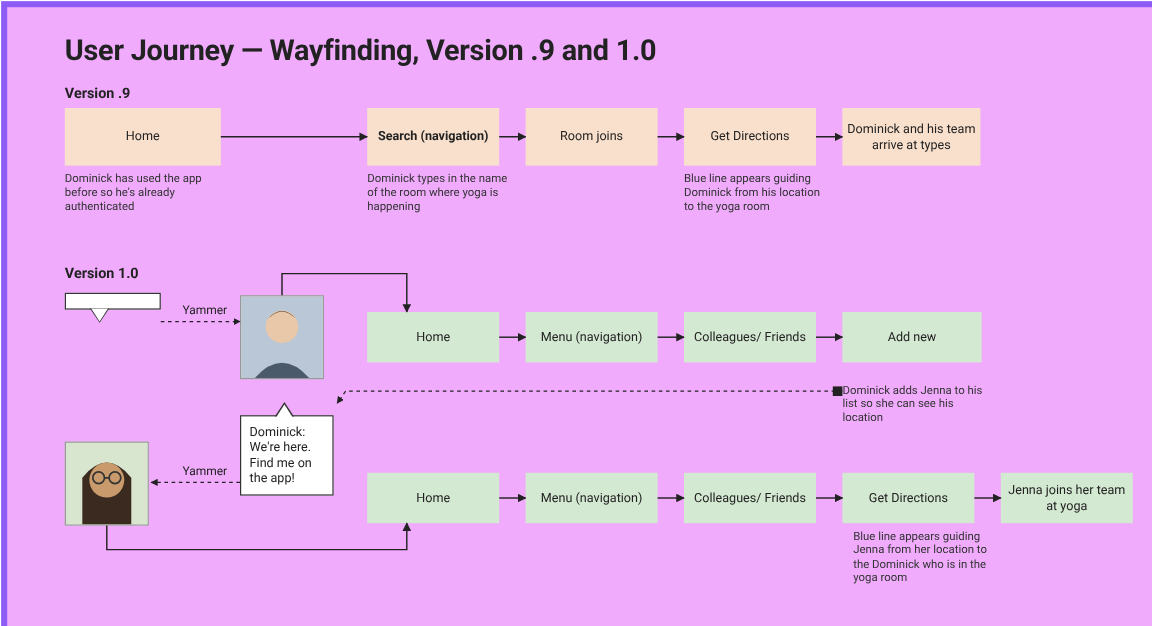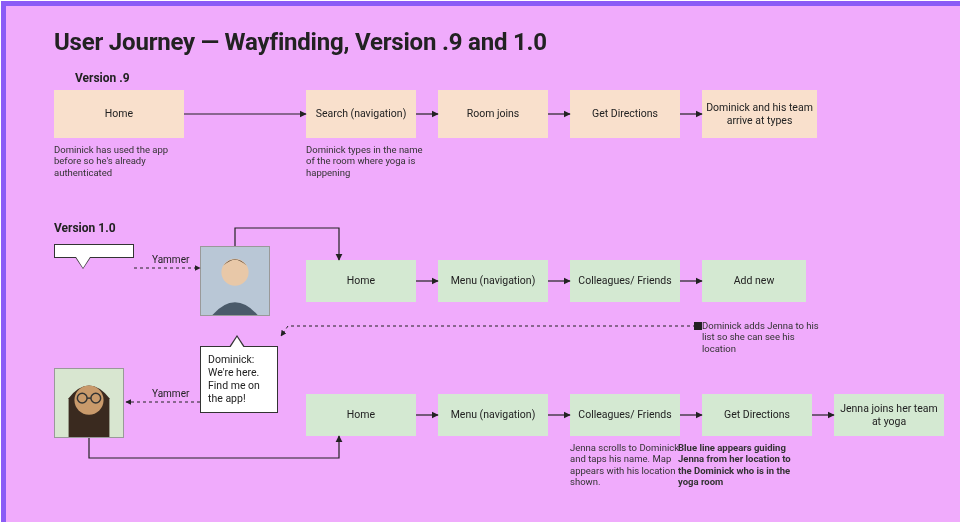--- a/index.html
+++ b/index.html
@@ -109,50 +109,51 @@
     pointer-events: none;
   }
 </style>
 </head>
 <body>
 
 <div class="canvas">
 
   <div class="title">User Journey — Wayfinding, Version .9 and 1.0</div>
 
-  <div class="subheading" style="left:48px; top:65px;margin-left:21px;">Version .9</div>
+  <div class="subheading" style="left:48px; top:65px;">Version .9</div>
 
   <div class="box v9" style="left:48px;  top:84px; width:130px; height:48px;">Home</div>
-  <div class="box v9" style="left:300px; top:84px; width:110px; height:48px;">Search (navigation)</div>
+  <div class="box v9" style="left:300px; top:84px; width:110px; height:48px;font-weight:bold;">Search (navigation)</div>
   <div class="box v9" style="left:432px; top:84px; width:110px; height:48px;">Room joins</div>
   <div class="box v9" style="left:564px; top:84px; width:110px; height:48px;">Get Directions</div>
   <div class="box v9" style="left:696px; top:84px; width:115px; height:48px;">Dominick and his team arrive at types</div>
 
   <div class="caption" style="left:48px;  top:138px;">Dominick has used the app before so he's already authenticated</div>
   <div class="caption" style="left:300px; top:138px;">Dominick types in the name of the room where yoga is happening</div>
+  <div class="caption" style="left:564px; top:138px;">Blue line appears guiding Dominick from his location to the yoga room</div>
 
   <div class="subheading" style="left:48px; top:215px;">Version 1.0</div>
 
   <div class="speech" style="left:48px; top:238px; width:80px;">
     <span class="tail tail-down1"></span>
   </div>
 
   <div class="photo" style="left:194px; top:240px; width:70px; height:70px;">
     <svg viewBox="0 0 70 70" xmlns="http://www.w3.org/2000/svg">
       <rect width="70" height="70" fill="#b9c7d6"></rect>
       <circle cx="35" cy="26" r="14" fill="#e8c8a8"></circle>
       <path d="M10 72 Q35 42 60 72 Z" fill="#4a5a6a"></path>
       <path d="M23 19 Q35 6 47 19 Q40 13 35 13 Q30 13 23 19 Z" fill="#4b3a2a"></path>
     </svg>
   </div>
 
   <div class="box v10" style="left:300px; top:254px; width:110px; height:42px;">Home</div>
   <div class="box v10" style="left:432px; top:254px; width:110px; height:42px;">Menu (navigation)</div>
   <div class="box v10" style="left:564px; top:254px; width:110px; height:42px;">Colleagues/ Friends</div>
-  <div class="box v10" style="left:696px; top:254px; width:104px; height:42px;">Add new</div>
+  <div class="box v10" style="left:696px; top:254px; width:116px; height:42px;">Add new</div>
   <div class="caption" style="left:696px; top:314px;">Dominick adds Jenna to his list so she can see his location</div>
 
   <div class="speech" style="left:194px; top:340px; width:78px;">
     <span class="tail tail-up1"></span>
     <span>Dominick: We're here. Find me on the app!</span>
   </div>
 
   <div class="photo" style="left:48px; top:362px; width:70px; height:70px;">
     <svg viewBox="0 0 70 70" xmlns="http://www.w3.org/2000/svg">
       <rect width="70" height="70" fill="#d8e6d0"></rect>
@@ -163,22 +164,21 @@
       <line x1="33" y1="30" x2="37" y2="30" stroke="#333" stroke-width="1.5"></line>
     </svg>
   </div>
 
   <div class="box v10" style="left:300px; top:388px; width:110px; height:42px;">Home</div>
   <div class="box v10" style="left:432px; top:388px; width:110px; height:42px;">Menu (navigation)</div>
   <div class="box v10" style="left:564px; top:388px; width:110px; height:42px;">Colleagues/ Friends</div>
   <div class="box v10" style="left:696px; top:388px; width:110px; height:42px;">Get Directions</div>
   <div class="box v10" style="left:828px; top:388px; width:110px; height:42px;">Jenna joins her team at yoga</div>
 
-  <div class="caption" style="left:564px; top:436px;">Jenna scrolls to Dominick and taps his name. Map appears with his location shown.</div>
-  <div class="caption" style="left:672px; top:436px;font-weight:bold;">Blue line appears guiding Jenna from her location to the Dominick who is in the yoga room</div>
+  <div class="caption" style="left:705px; top:436px;">Blue line appears guiding Jenna from her location to the Dominick who is in the yoga room</div>
 
   <div class="arrow-label" style="left:146px; top:248px;">Yammer</div>
   <div class="arrow-label" style="left:146px; top:382px;">Yammer</div>
 
   <svg class="overlay">
     <defs>
       <marker id="ah" viewBox="0 0 10 10" refX="9" refY="5" markerWidth="6" markerHeight="6" orient="auto-start-reverse">
         <path d="M 0 0 L 10 5 L 0 10 z" fill="#222"></path>
       </marker>
     </defs>

